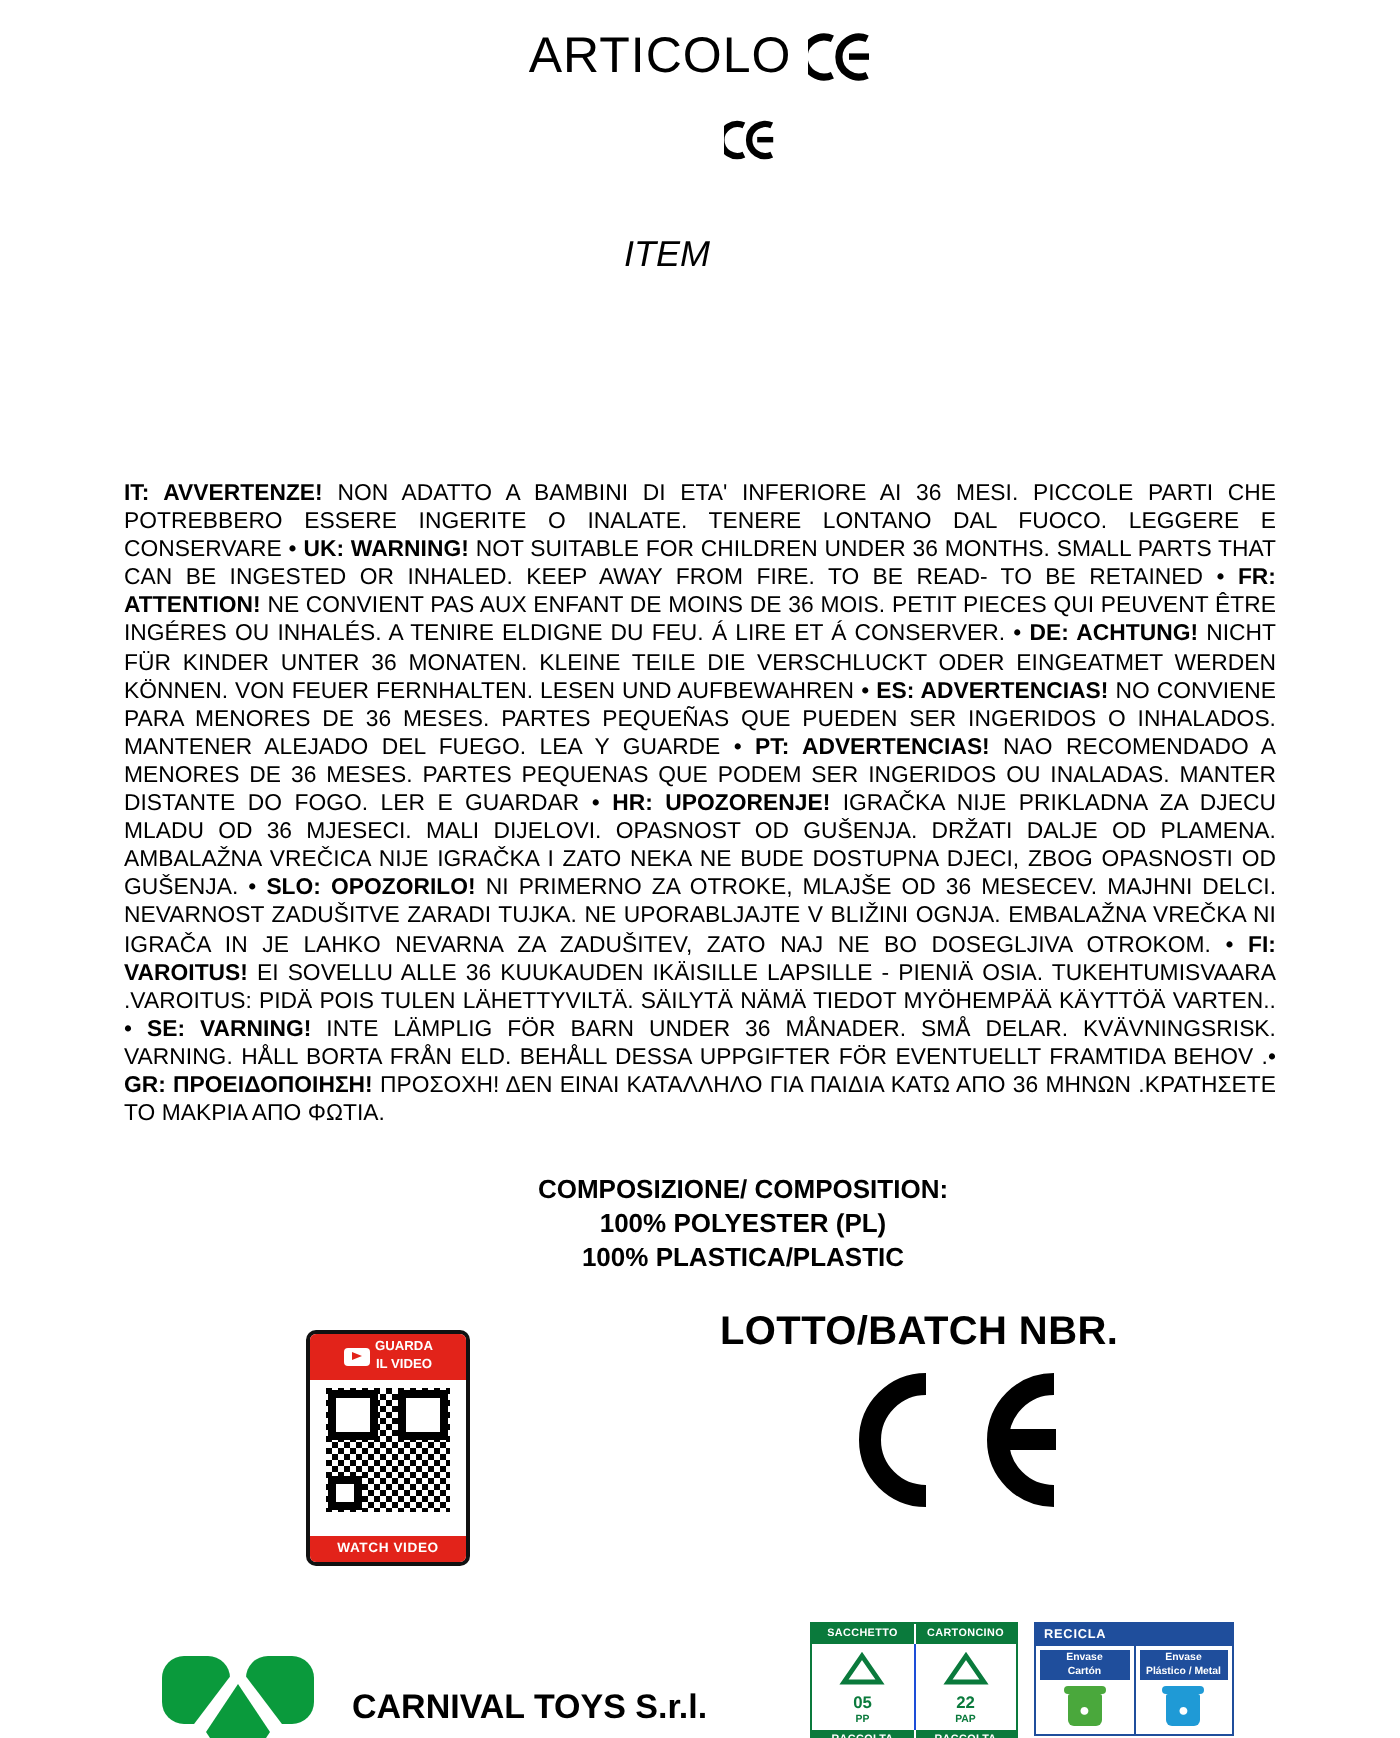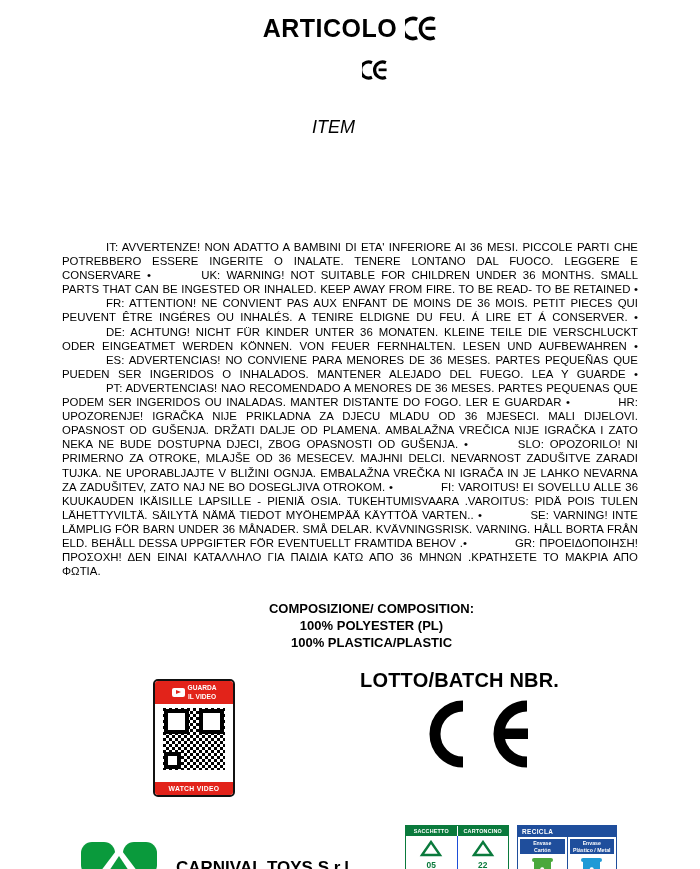--- a/index.html
+++ b/index.html
@@ -14,21 +14,21 @@
     overflow: hidden;
   }
 
   
   .header {
     text-align: center;
     padding-top: 14px;
   }
   .header-line1 {
     font-size: 25px;
-    font-weight: bold;
+    font-weight: normal;
     letter-spacing: 0.5px;
     display: flex;
     align-items: center;
     justify-content: center;
     gap: 8px;
   }
   .header-line2 {
     font-size: 18px;
     font-style: italic;
     display: flex;
@@ -53,21 +53,21 @@
 
   
   .warnings {
     margin: 30px 62px 0 62px;
     font-size: 11.4px;
     line-height: 14.1px;
     text-align: justify;
     text-transform: uppercase;
     letter-spacing: 0.02px;
   }
-  .warnings b { font-weight: normal; margin-left: 44px; }
+  .warnings b { font-weight: bold; }
 
   
   .composition {
     margin-top: 22px;
     text-align: center;
     font-size: 13px;
     font-weight: bold;
     line-height: 17px;
     text-transform: uppercase;
     padding-left: 43px;

